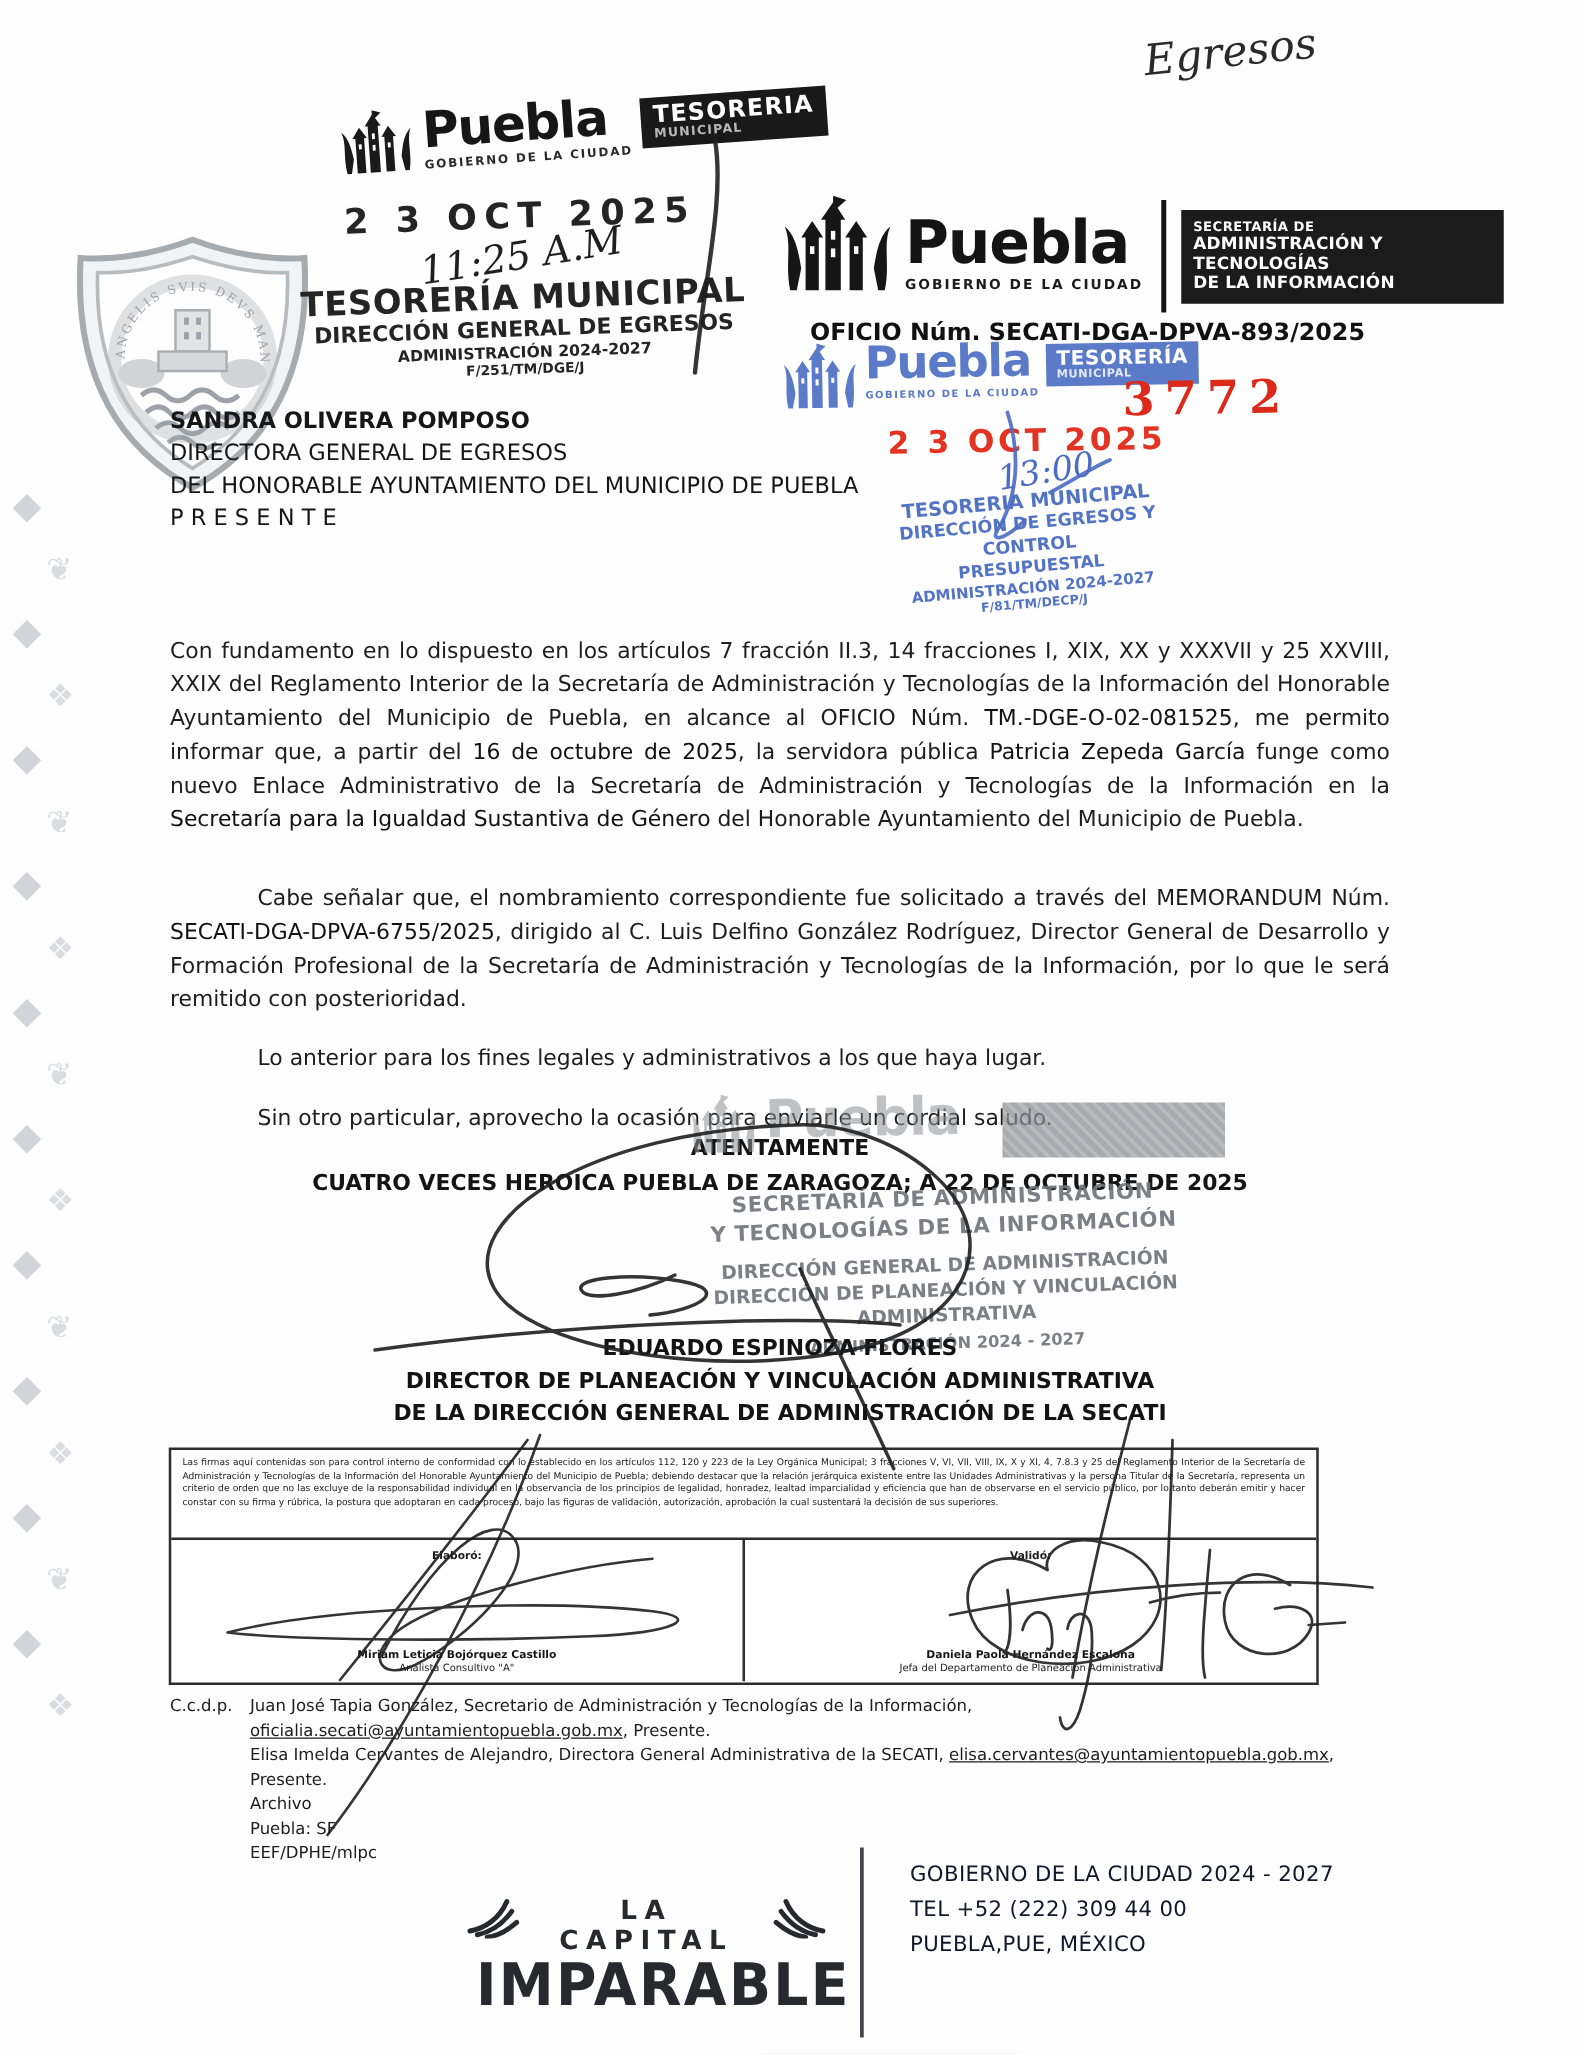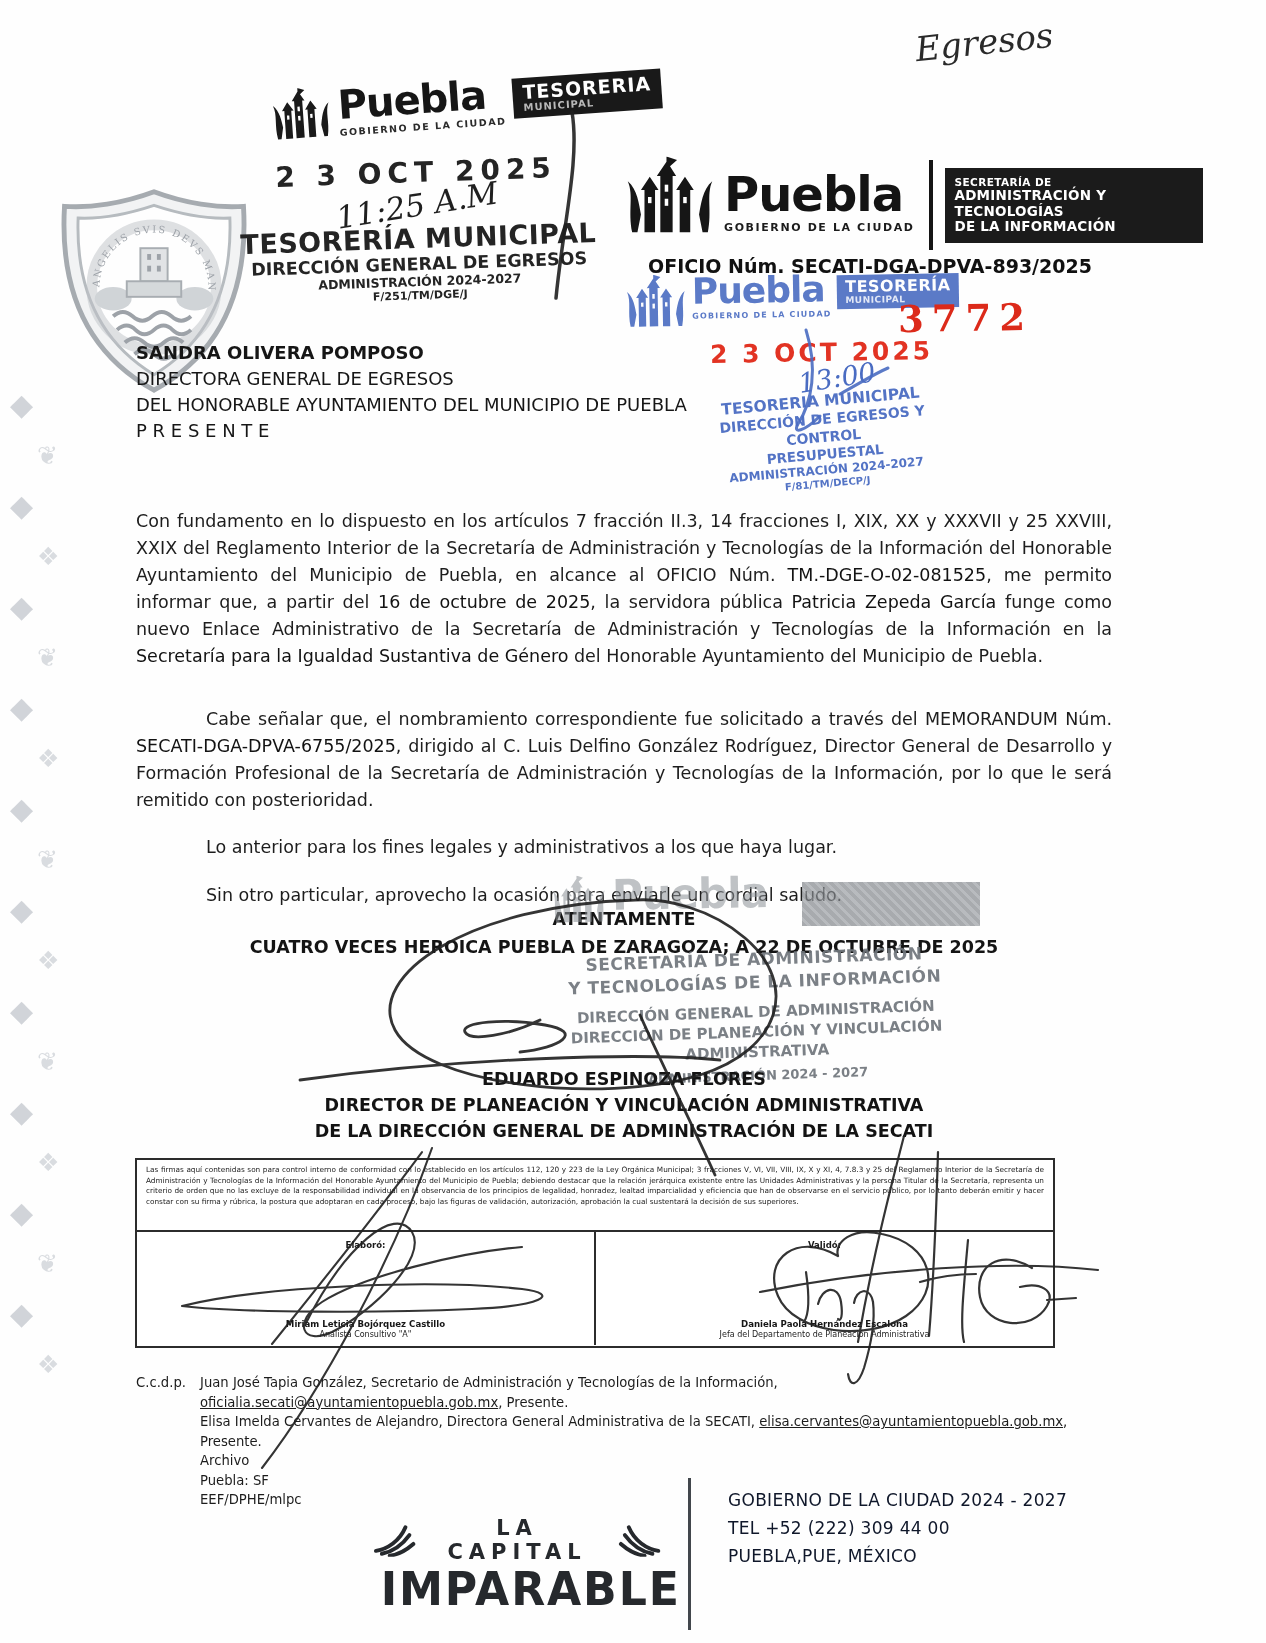--- a/index.html
+++ b/index.html
@@ -51,21 +51,21 @@
              letter-spacing:8px;color:#dc2a1a;transform:rotate(-1deg);}
   .date-red{left:710px;top:338px;font-weight:600;font-size:25px;letter-spacing:3px;color:#e23323;transform:rotate(-1deg);}
   .blue-time{left:798px;top:362px;font-size:27px;transform:rotate(-9deg);}
   .blue-stamp-text{left:684px;top:392px;width:280px;text-align:center;transform:rotate(-5deg);font-weight:700;line-height:1.25;opacity:.95;}
   .bst-1{font-size:15.5px;}
   .bst-2{font-size:14px;}
   .bst-3{font-size:13.5px;}
   .bst-4{font-size:12px;}
   .bst-5{font-size:10px;}
   
-  .recipient{left:136px;top:340px;font-size:18px;line-height:26px;color:#161616;}
+  .recipient{left:136px;top:324px;font-size:18px;line-height:26px;color:#161616;}
   .recipient .rname{font-weight:700;}
   .para{left:136px;width:976px;font-size:17.5px;line-height:27px;text-align:justify;color:#1d1d1d;}
   .para b{font-weight:400;color:#121212;}
   .p1{top:490px;}
   .p2{top:688px;text-indent:70px;}
   .p3{top:816px;text-indent:70px;}
   .p4{top:864px;text-indent:70px;}
   
   .closing{left:136px;top:905px;width:976px;text-align:center;font-weight:700;font-size:17.5px;color:#141414;line-height:28px;}
   
@@ -82,27 +82,27 @@
   .cbox{left:135px;top:1158px;width:916px;height:186px;border:2px solid #2c2c2c;background:#fff;}
   .legal{padding:5px 9px 3px 9px;font-size:7.3px;line-height:10.6px;text-align:justify;color:#222;font-weight:500;height:62px;overflow:hidden;}
   .cells{display:flex;border-top:2px solid #2c2c2c;height:113px;}
   .cell{flex:1;position:relative;text-align:center;}
   .cell.left{border-right:2px solid #2c2c2c;}
   .cell-label{font-size:8.5px;font-weight:700;margin-top:8px;color:#1a1a1a;}
   .cell-name{position:absolute;bottom:16px;left:0;right:0;font-size:8.6px;font-weight:700;color:#161616;}
   .cell-title{position:absolute;bottom:6px;left:0;right:0;font-size:8px;color:#222;}
   
   .ccdp{left:136px;top:1356px;font-size:13.2px;line-height:19.5px;color:#1c1c1c;width:940px;}
-  .ccdp-row{display:flex;margin-top:17px;}
+  .ccdp-row{display:flex;}
   .ccdp-label{width:64px;flex:none;}
   .ccdp-ind{margin-left:64px;}
   .email{text-decoration:underline;color:#1c1c1c;}
   
   .f-logo{left:372px;top:1516px;width:290px;text-align:center;color:#26292d;}
-  .f-cap-row{display:flex;align-items:center;justify-content:center;gap:6px;}
+  .f-cap-row{display:flex;justify-content:center;gap:6px;}
   .f-cap{font-weight:800;font-size:21px;letter-spacing:6px;}
   .f-imp{font-weight:800;font-size:47px;letter-spacing:2px;transform:scaleX(.94);line-height:1.05;}
   .f-divider{left:688px;top:1478px;width:3px;height:152px;background:#42474c;}
   .f-lines{left:728px;top:1486px;font-size:17px;line-height:28px;color:#0f172a;letter-spacing:.3px;}
   
   .egresos{left:915px;top:22px;font-size:34px;transform:rotate(-6deg);color:#2a2a2a;}
   #inkOverlay{left:0;top:0;pointer-events:none;}
   
   .crest-wrap{left:56px;top:184px;opacity:.85;}
 </style>

